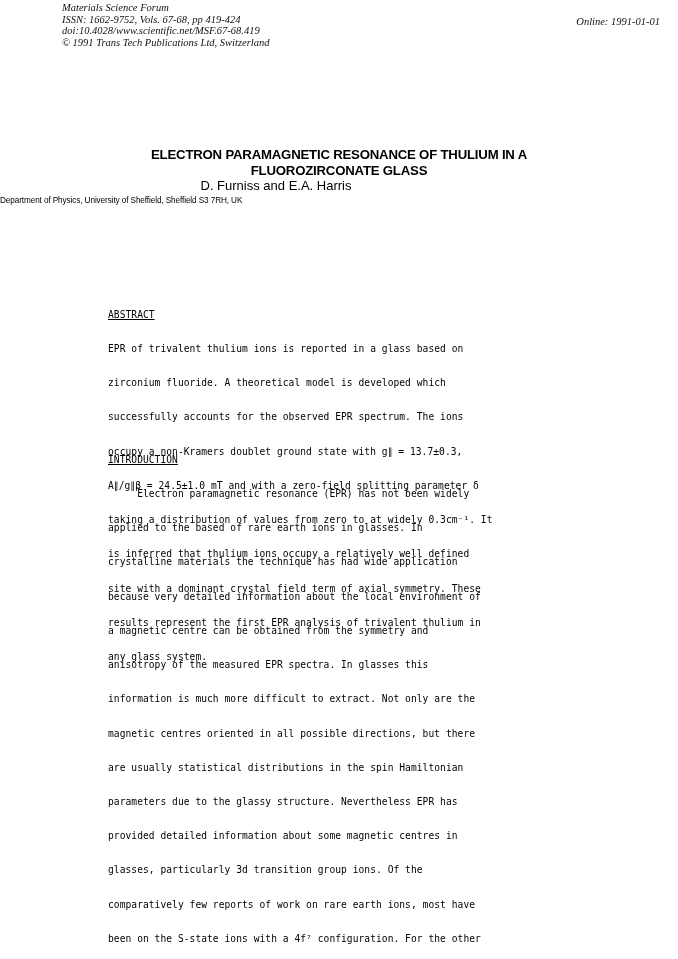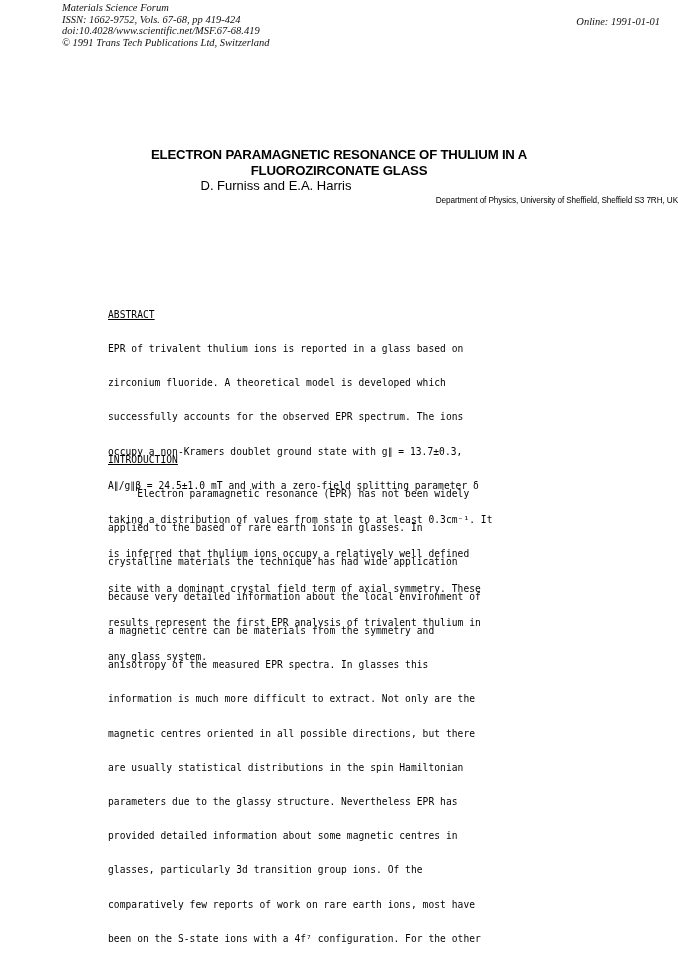--- a/index.html
+++ b/index.html
@@ -2,21 +2,21 @@
 <html><head>
   <meta charset="utf-8">
   <style>
     html, body { margin: 0; padding: 0; background: #ffffff; }
     body { width: 678px; height: 959px; position: relative; overflow: hidden; color: #000; }
     .meta { position: absolute; font-family: "Liberation Serif", serif; font-style: italic; font-size: 10.5px; line-height: 11.5px; color: #111; }
     .meta-left { left: 62px; top: 2px; }
     .meta-right { right: 18px; top: 16px; }
     .title { position: absolute; left: 0; width: 678px; top: 135px; text-align: center; font-family: "Liberation Sans", sans-serif; font-weight: bold; font-size: 13.2px; line-height: 15.5px; letter-spacing: -0.2px; margin-top: 12px; }
     .authors { position: absolute; left: 0; width: 552px; top: 178px; text-align: center; font-family: "Liberation Sans", sans-serif; font-size: 13px; line-height: 15px; }
-    .affil { position: absolute; left: 0; width: 678px; top: 196px; text-align: right; font-family: "Liberation Sans", sans-serif; font-size: 8.2px; line-height: 10px; letter-spacing: -0.1px; }
+    .affil { position: absolute; left: 0; width: 678px; top: 196px; text-align: left; font-family: "Liberation Sans", sans-serif; font-size: 8.2px; line-height: 10px; letter-spacing: -0.1px; }
     .section { position: absolute; left: 108px; width: 430px; font-family: "DejaVu Sans Mono", monospace; font-size: 9.6px; line-height: 11.4px; letter-spacing: 0.05px; white-space: pre; }
     .abstract { top: 286px; }
     .intro { top: 431px; }
     .heading { text-decoration: underline; display: block; }
     .line { display: block; }
   </style>
 </head>
 <body>
 
 <div class="meta meta-left">
@@ -34,34 +34,34 @@
 <div class="authors">D. Furniss and E.A. Harris</div>
 <div class="affil">Department of Physics, University of Sheffield, Sheffield S3 7RH, UK</div>
 
 <div class="section abstract">
   <span class="heading">ABSTRACT</span>
   <span class="line">EPR of trivalent thulium ions is reported in a glass based on</span>
   <span class="line">zirconium fluoride. A theoretical model is developed which</span>
   <span class="line">successfully accounts for the observed EPR spectrum. The ions</span>
   <span class="line">occupy a non-Kramers doublet ground state with g∥ = 13.7±0.3,</span>
   <span class="line">A∥/g∥β = 24.5±1.0 mT and with a zero-field splitting parameter δ</span>
-  <span class="line">taking a distribution of values from state to at least 0.3cm⁻¹. It</span>
+  <span class="line">taking a distribution of values from zero to at widely 0.3cm⁻¹. It</span>
   <span class="line">is inferred that thulium ions occupy a relatively well defined</span>
   <span class="line">site with a dominant crystal field term of axial symmetry. These</span>
   <span class="line">results represent the first EPR analysis of trivalent thulium in</span>
   <span class="line">any glass system.</span>
 </div>
 
 <div class="section intro">
   <span class="heading">INTRODUCTION</span>
   <span class="line">     Electron paramagnetic resonance (EPR) has not been widely</span>
   <span class="line">applied to the based of rare earth ions in glasses. In</span>
   <span class="line">crystalline materials the technique has had wide application</span>
   <span class="line">because very detailed information about the local environment of</span>
-  <span class="line">a magnetic centre can be materials from the symmetry and</span>
+  <span class="line">a magnetic centre can be obtained from the symmetry and</span>
   <span class="line">anisotropy of the measured EPR spectra. In glasses this</span>
   <span class="line">information is much more difficult to extract. Not only are the</span>
   <span class="line">magnetic centres oriented in all possible directions, but there</span>
   <span class="line">are usually statistical distributions in the spin Hamiltonian</span>
   <span class="line">parameters due to the glassy structure. Nevertheless EPR has</span>
   <span class="line">provided detailed information about some magnetic centres in</span>
   <span class="line">glasses, particularly 3d transition group ions. Of the</span>
   <span class="line">comparatively few reports of work on rare earth ions, most have</span>
   <span class="line">been on the S-state ions with a 4f⁷ configuration. For the other</span>
   

